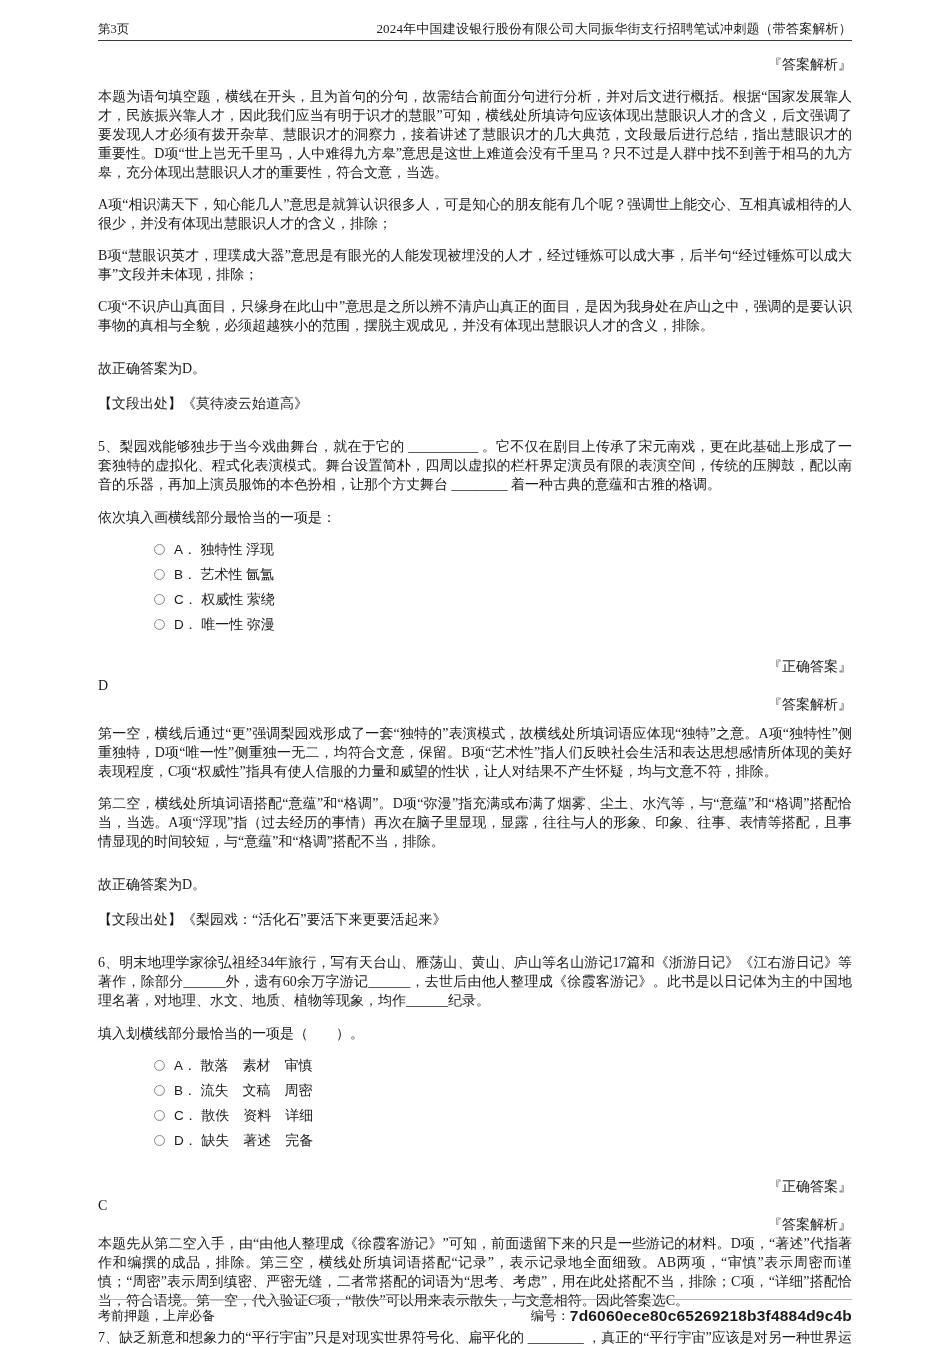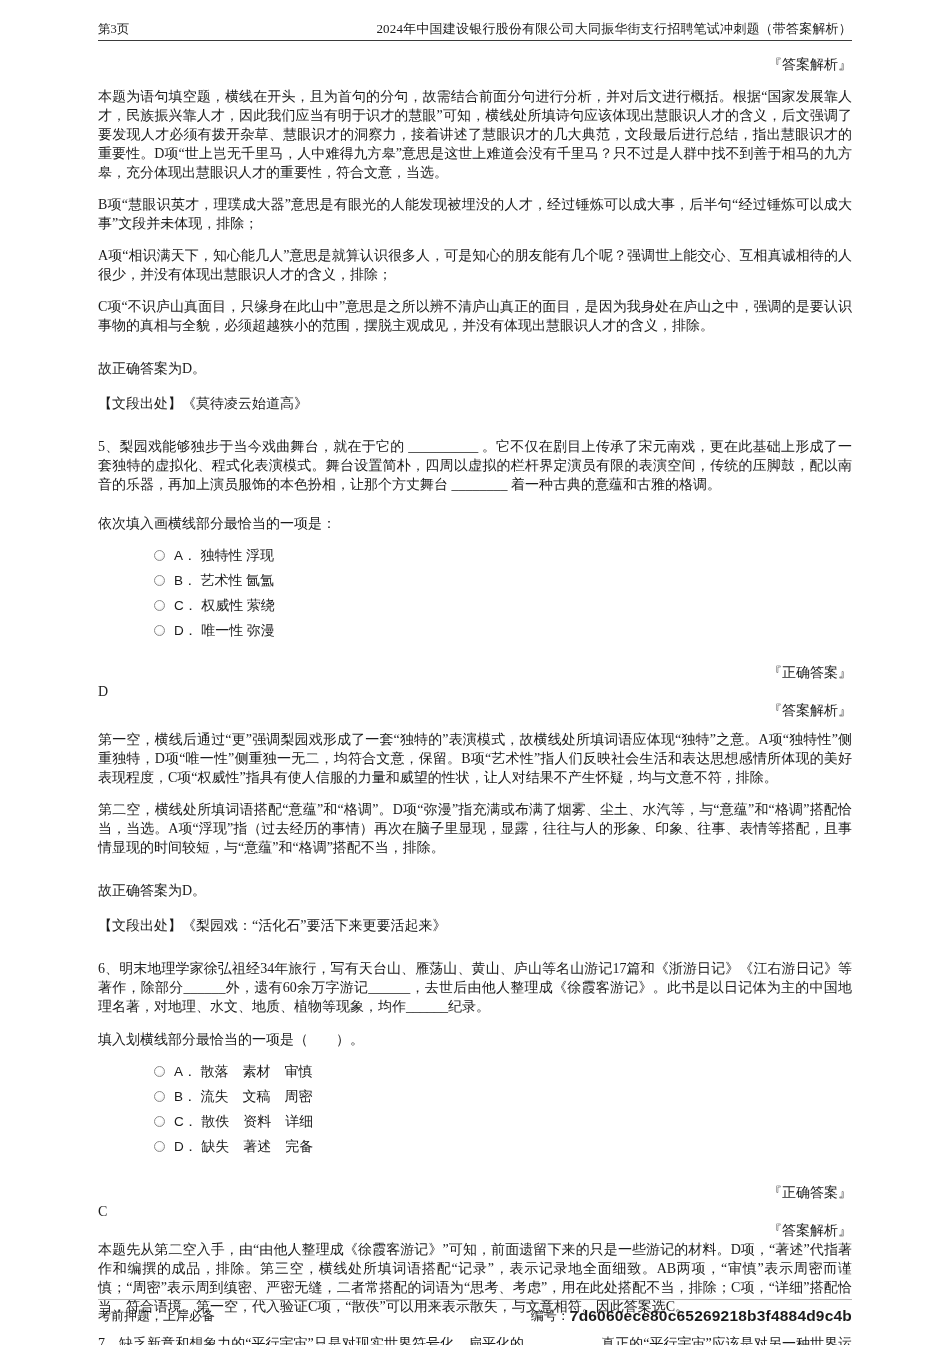--- a/index.html
+++ b/index.html
@@ -17,21 +17,21 @@
   .page-num { font-size:12.5px; }
   .doc-title { font-size:13px; letter-spacing:0.2px; }
 
   .content { margin:0 42px; font-size:14px; line-height:19px; }
   .lbl { margin-top:12px;text-align:right; }
   .lbl.first { margin-left:18px; margin-top:14px; }
   .para { margin:13px 0 0 0; text-align:justify; }
   .concl { margin-top:24px; }
   .src { margin-top:16px; }
   .question { margin-top:24px; text-align:justify; }
-  .prompt { margin-top:20px; }
+  .prompt { margin-top:14px; }
   .prompt.tight { margin-top:8px; }
   .opts { margin-top:10px; }
   .opt { display:flex; align-items:center; height:25px; margin-left:56px; }
   .radio {
     width:11px; height:11px; border:1px solid #8a8a8a; border-radius:50%;
     background:radial-gradient(circle at 35% 30%, #ffffff 40%, #e4e4e4 100%);
     flex:none; margin-right:9px;
   }
   .opt-key { font-family:"Liberation Sans",sans-serif; font-size:13.5px; margin-right:4px; }
   .opt-text { font-size:14px; }
@@ -60,22 +60,22 @@
 
   <div class="header">
     <span class="page-num">第3页</span>
     <span class="doc-title">2024年中国建设银行股份有限公司大同振华街支行招聘笔试冲刺题（带答案解析）</span>
   </div>
 
   <div class="content">
 
     <div class="lbl first">『答案解析』</div>
     <p class="para">本题为语句填空题，横线在开头，且为首句的分句，故需结合前面分句进行分析，并对后文进行概括。根据“国家发展靠人才，民族振兴靠人才，因此我们应当有明于识才的慧眼”可知，横线处所填诗句应该体现出慧眼识人才的含义，后文强调了要发现人才必须有拨开杂草、慧眼识才的洞察力，接着讲述了慧眼识才的几大典范，文段最后进行总结，指出慧眼识才的重要性。D项“世上岂无千里马，人中难得九方皋”意思是这世上难道会没有千里马？只不过是人群中找不到善于相马的九方皋，充分体现出慧眼识人才的重要性，符合文意，当选。</p>
+    <p class="para">A项“相识满天下，知心能几人”意思是就算认识很多人，可是知心的朋友能有几个呢？强调世上能交心、互相真诚相待的人很少，并没有体现出慧眼识人才的含义，排除；</p>
     <p class="para">B项“慧眼识英才，理璞成大器”意思是有眼光的人能发现被埋没的人才，经过锤炼可以成大事，后半句“经过锤炼可以成大事”文段并未体现，排除；</p>
-    <p class="para">A项“相识满天下，知心能几人”意思是就算认识很多人，可是知心的朋友能有几个呢？强调世上能交心、互相真诚相待的人很少，并没有体现出慧眼识人才的含义，排除；</p>
     <p class="para">C项“不识庐山真面目，只缘身在此山中”意思是之所以辨不清庐山真正的面目，是因为我身处在庐山之中，强调的是要认识事物的真相与全貌，必须超越狭小的范围，摆脱主观成见，并没有体现出慧眼识人才的含义，排除。</p>
     <div class="concl">故正确答案为D。</div>
     <div class="src">【文段出处】《莫待凌云始道高》</div>
 
     <p class="question">5、梨园戏能够独步于当今戏曲舞台，就在于它的 __________ 。它不仅在剧目上传承了宋元南戏，更在此基础上形成了一套独特的虚拟化、程式化表演模式。舞台设置简朴，四周以虚拟的栏杆界定演员有限的表演空间，传统的压脚鼓，配以南音的乐器，再加上演员服饰的本色扮相，让那个方丈舞台 ________ 着一种古典的意蕴和古雅的格调。</p>
     <div class="prompt">依次填入画横线部分最恰当的一项是：</div>
     <div class="opts">
       <div class="opt">
         <span class="radio"></span>
         <span class="opt-key">A．</span>

